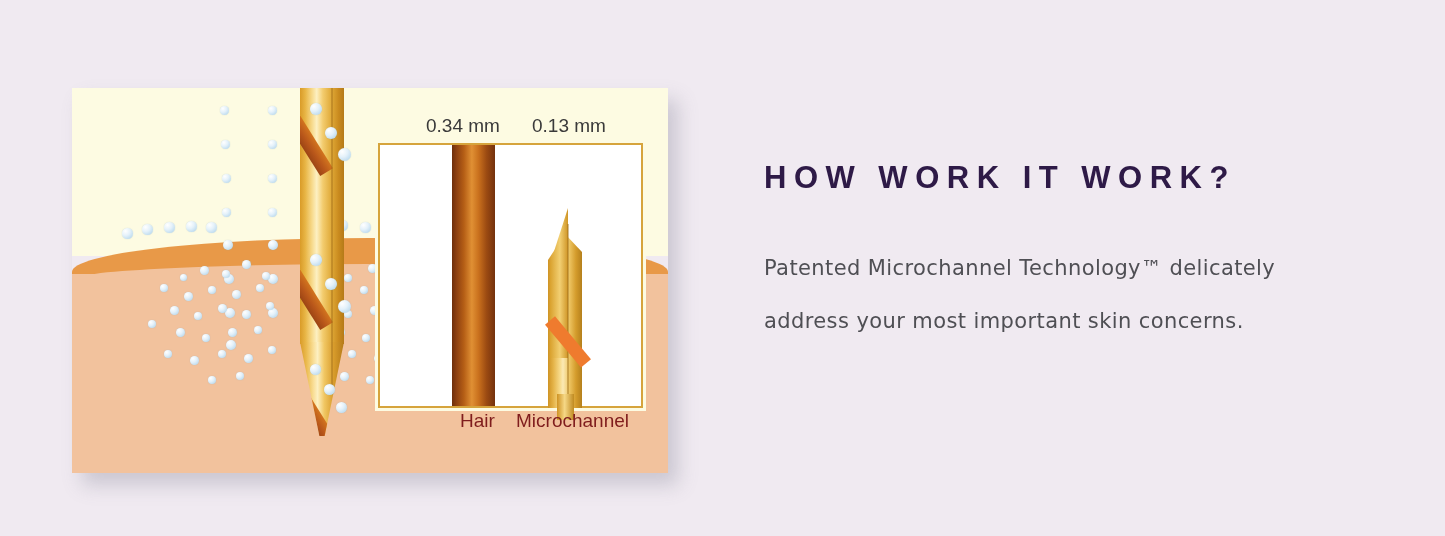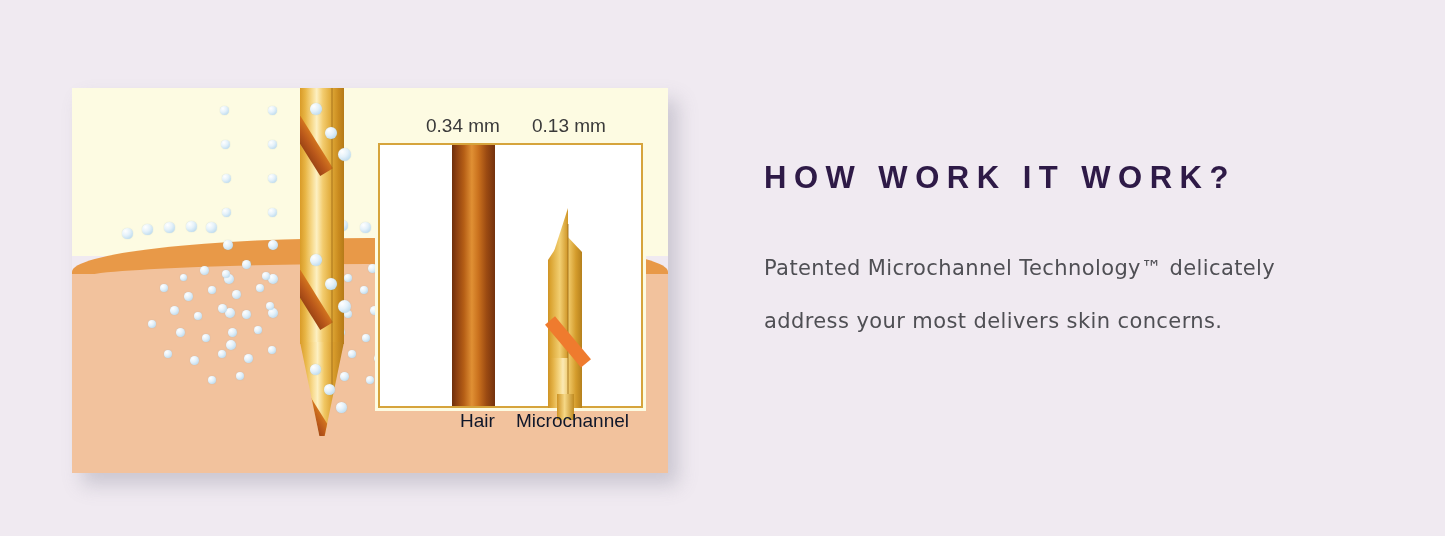--- a/index.html
+++ b/index.html
@@ -197,21 +197,21 @@
     position: absolute;
     left: 306px;
     top: 322px;
     width: 300px;
     height: 28px;
   }
   .caption-label {
     position: absolute;
     font-family: "Liberation Sans", sans-serif;
     font-size: 19px;
-    color: #0f172a;
+    color: #7f1d1d;
     white-space: nowrap;
   }
   .cl-hair { left: 82px; top: 0; }
   .cl-chan { left: 138px; top: 0; }
 
   
   .copy-block {
     position: absolute;
     left: 764px;
     top: 160px;
@@ -370,14 +370,14 @@
   <div class="caption-labels">
     <div class="caption-label cl-hair">Hair</div>
     <div class="caption-label cl-chan">Microchannel</div>
   </div>
 
 </div>
 
 <div class="copy-block">
   <h1 class="headline">HOW WORK IT WORK?</h1>
   <p class="body-line">Patented Microchannel Technology™ delicately</p>
-  <p class="body-line">address your most delivers skin concerns.</p>
+  <p class="body-line">address your most important skin concerns.</p>
 </div>
 
 </body></html>

